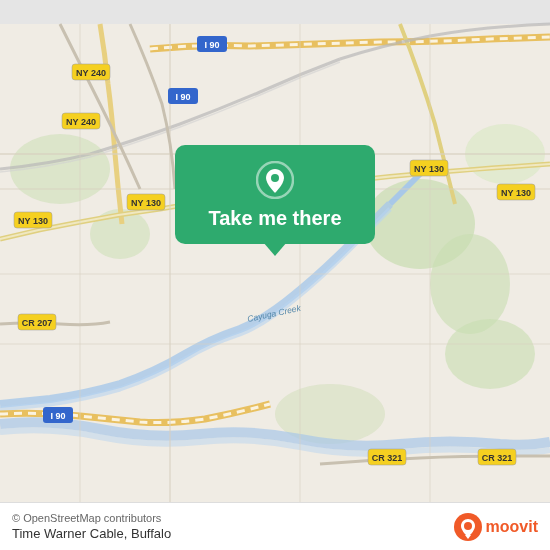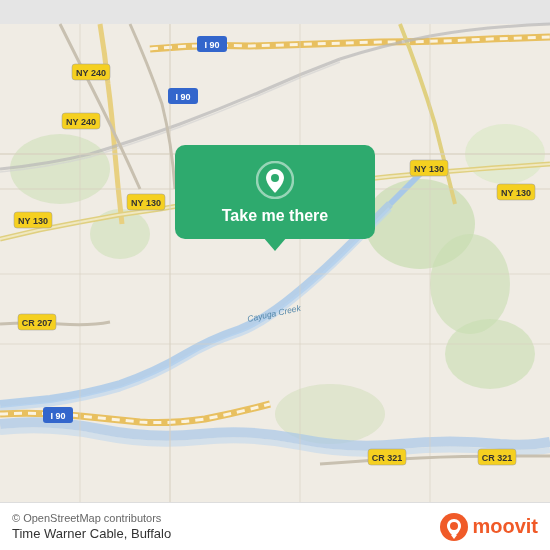--- a/index.html
+++ b/index.html
@@ -56,21 +56,21 @@
       align-items: center;
       gap: 4px;
     }
 
     .moovit-icon {
       width: 28px;
       height: 28px;
     }
 
     .moovit-text {
-      font-size: 20px;
+      font-size: 16px;
       font-weight: bold;
       color: #f05a28;
     }
 
     
     #cta-card {
       position: absolute;
       top: 145px;
       left: 50%;
       transform: translateX(-50%);
@@ -97,21 +97,21 @@
     }
 
     .pin-icon {
       width: 38px;
       height: 38px;
       margin-bottom: 8px;
     }
 
     #cta-text {
       color: #fff;
-      font-size: 16px;
+      font-size: 20px;
       font-weight: 600;
       white-space: nowrap;
     }
   </style>
 </head>
 <body>
 
 <div id="map-container">
 
   <svg class="map-bg" viewBox="0 0 550 502" xmlns="http://www.w3.org/2000/svg">

